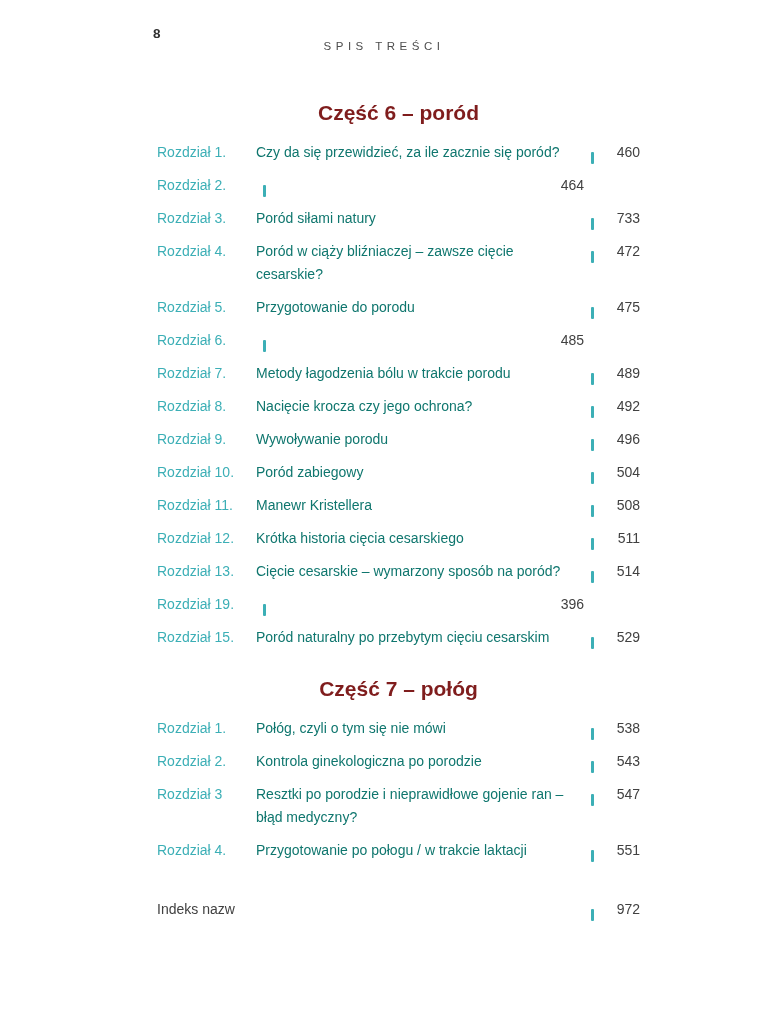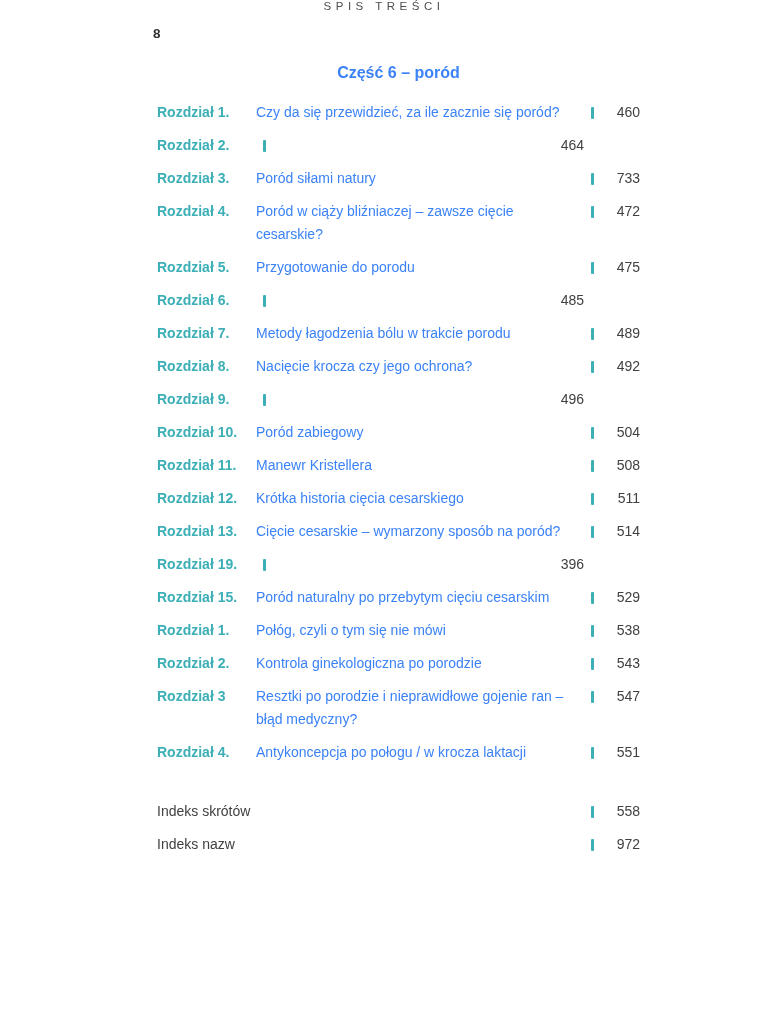--- a/index.html
+++ b/index.html
@@ -9,57 +9,58 @@
     background:#ffffff;
     font-family:"Liberation Sans", sans-serif;
     color:#3f3f3f;
     overflow:hidden;
   }
   .folio {
     position:absolute; left:153px; top:26px;
     font-size:13.5px; font-weight:700; color:#303030;
   }
   .toc-header {
+    padding-top:40px;
     text-align:center;
     font-size:11.5px;
     font-weight:500;
     letter-spacing:4.5px;
     color:#4d4d4d;
   }
   .content {
     width:483px;
     margin-left:157px;
   }
   .section-title {
     margin-top:47px;
     margin-bottom:14px;
     text-align:center;
-    font-size:16px;
+    font-size:21px;
     font-weight:600;
-    color:#3b82f6;
+    color:#7f1d1d;
     line-height:28px;
   }
   .section + .section .section-title { margin-top:26px; }
   .toc-row {
     display:grid;
     grid-template-columns:99px 328px 56px;
     align-items:start;
     margin-bottom:10px;
     font-size:14px;
     line-height:23px;
   }
   .chapter-label {
     color:#3cafb6;
-    font-weight:700;
-  }
-  .chapter-title { color:#3b82f6; }
+    font-weight:400;
+  }
+  .chapter-title { color:#0f766e; }
   .page-block {
     display:flex;
     justify-content:space-between;
-    align-items:center;
+    align-items:flex-end;
     height:23px;
     padding-left:7px;
   }
   .tick {
     width:2.5px; height:12px;
     background:#3cafb6;
     border-radius:1px;
   }
   .page-no {
     color:#414141;
@@ -154,20 +155,21 @@
     <div class="chapter-label">Rozdział 8.</div>
     <div class="chapter-title">Nacięcie krocza czy jego ochrona?</div>
     <div class="page-block">
       <span class="tick"></span>
       <span class="page-no">492</span>
     </div>
   </div>
 
   <div class="toc-row">
     <div class="chapter-label">Rozdział 9.</div>
+    <div class="chapter-title">Wywoływanie porodu</div>
     <div class="page-block">
       <span class="tick"></span>
       <span class="page-no">496</span>
     </div>
   </div>
 
   <div class="toc-row">
     <div class="chapter-label">Rozdział 10.</div>
     <div class="chapter-title">Poród zabiegowy</div>
     <div class="page-block">
@@ -216,20 +218,21 @@
     <div class="chapter-title">Poród naturalny po przebytym cięciu cesarskim</div>
     <div class="page-block">
       <span class="tick"></span>
       <span class="page-no">529</span>
     </div>
   </div>
 </div>
   </div>
 
   <div class="section">
+    <div class="section-title">Część 7 – połóg</div>
     <div class="rows">
   <div class="toc-row">
     <div class="chapter-label">Rozdział 1.</div>
     <div class="chapter-title">Połóg, czyli o tym się nie mówi</div>
     <div class="page-block">
       <span class="tick"></span>
       <span class="page-no">538</span>
     </div>
   </div>
 
@@ -246,37 +249,30 @@
     <div class="chapter-label">Rozdział 3</div>
     <div class="chapter-title">Resztki po porodzie i nieprawidłowe gojenie ran – błąd medyczny?</div>
     <div class="page-block">
       <span class="tick"></span>
       <span class="page-no">547</span>
     </div>
   </div>
 
   <div class="toc-row">
     <div class="chapter-label">Rozdział 4.</div>
-    <div class="chapter-title">Antykoncepcja po połogu / w krocza laktacji</div>
+    <div class="chapter-title">Przygotowanie po połogu / w trakcie laktacji</div>
     <div class="page-block">
       <span class="tick"></span>
       <span class="page-no">551</span>
     </div>
   </div>
 </div>
   </div>
 </div>
   <div class="index-block" id="index-container">
-  <div class="index-row">
-    <div class="index-title">Indeks skrótów</div>
-    <div class="page-block">
-      <span class="tick"></span>
-      <span class="page-no">558</span>
-    </div>
-  </div>
 
   <div class="index-row">
     <div class="index-title">Indeks nazw</div>
     <div class="page-block">
       <span class="tick"></span>
       <span class="page-no">972</span>
     </div>
   </div>
 </div>
 </div>

